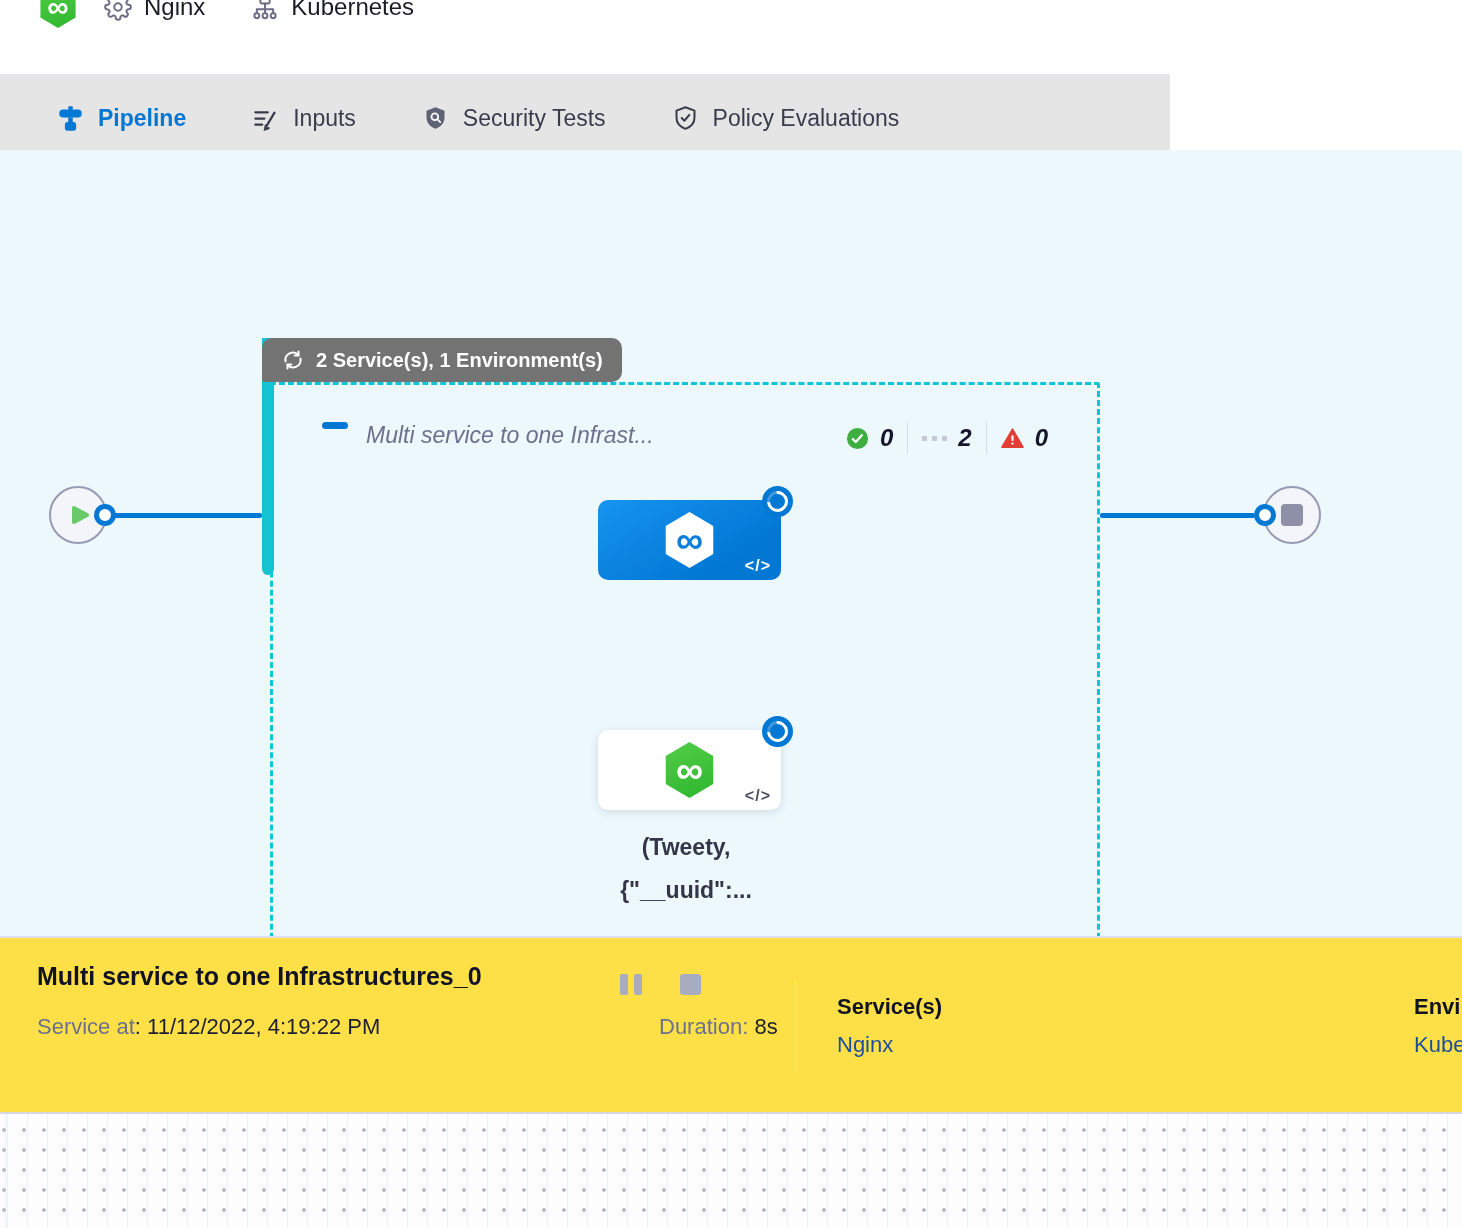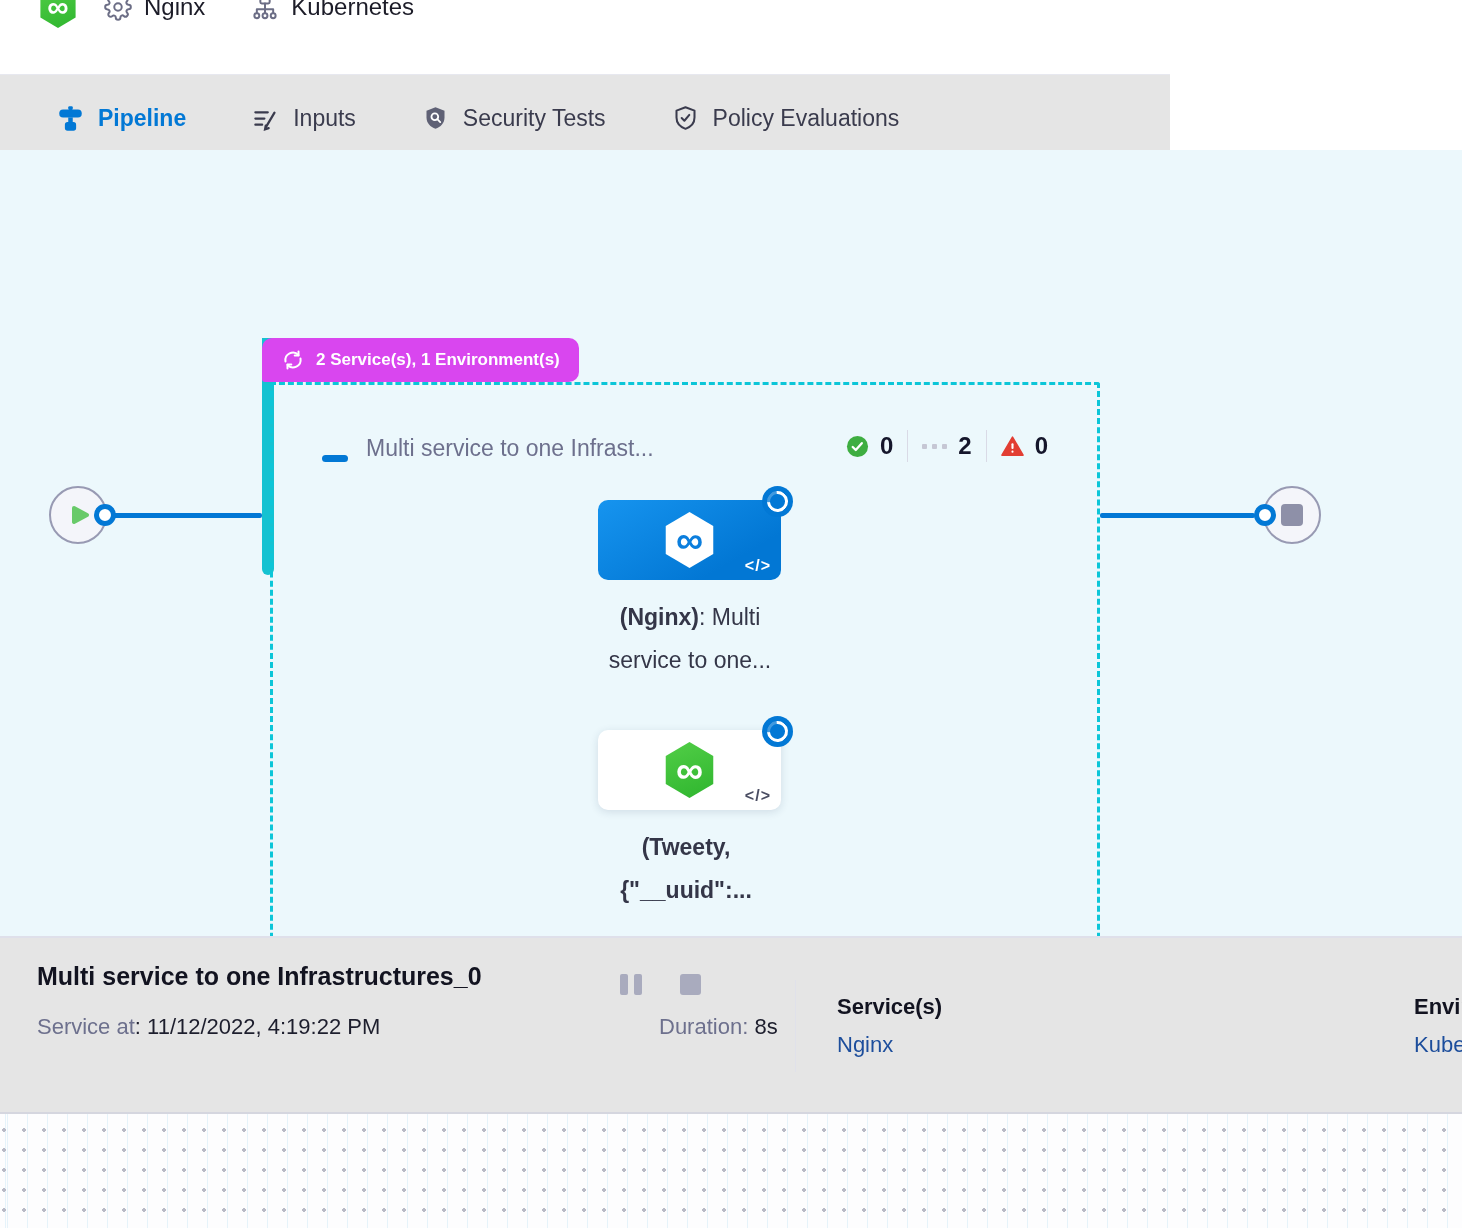--- a/index.html
+++ b/index.html
@@ -37,28 +37,28 @@
 
   .node-circle { width:58px; height:58px; border-radius:50%; background:#f4f5fa;
     border:2px solid #989ab3; display:flex; align-items:center; justify-content:center; }
   .play-tri svg { width:30px; height:30px; display:block; }
   .stop-square { width:22px; height:22px; border-radius:4px; background:#8e90a8; }
   .port { width:22px; height:22px; border-radius:50%; background:#fff; border:5px solid #0278d5; z-index:4; }
   .hline { height:5px; background:#0278d5; border-radius:2px; }
 
   .teal-bar { left:262px; top:188px; width:12px; height:237px; background:#15c2d1; border-radius:0 0 8px 8px; }
   .svc-badge { left:262px; top:188px; height:44px; display:inline-flex; align-items:center; gap:11px;
-    background:#d946ef; color:#fff; font-size:17px; font-weight:600; padding:0 19px;
+    background:#737373; color:#fff; font-size:20px; font-weight:600; padding:0 19px;
     border-radius:10px 10px 10px 3px; z-index:3; cursor:pointer; }
   .svc-badge svg { width:24px; height:24px; display:block; }
 
   .stage-group { left:270px; top:232px; width:830px; height:620px;
     border:3px dashed #0cc6d8; border-radius:3px; }
 
-  .stage-header { left:322px; top:272px; width:726px; height:40px; display:flex; align-items:flex-end; }
+  .stage-header { left:322px; top:272px; width:726px; height:40px; display:flex; align-items:flex-start;font-style:italic; }
   .minus-pill { width:26px; height:7px; border-radius:4px; background:#0278d5; cursor:pointer; flex:none; }
   .stage-title { margin-left:18px; font-size:23px; color:#6d708d; flex:1 1 auto;
     white-space:nowrap; overflow:hidden; }
   .counts { display:flex; align-items:center; gap:11px; }
   .cnum { font-size:24px; font-weight:600; color:#15162b; }
   .cicon svg { width:23px; height:23px; display:block; }
   .csep { width:1px; height:32px; background:#d9dae6; margin:0 3px; }
   .dots { display:flex; gap:5px; align-items:center; }
   .dots i { width:5px; height:5px; border-radius:1px; background:#c6c7d4; }
 
@@ -78,21 +78,21 @@
   .spinner i { display:block; width:21px; height:21px; border-radius:50%;
     border:3px solid #fff; border-left-color:rgba(255,255,255,.25); transform:rotate(40deg); }
 
   .node-label { width:330px; text-align:center; font-size:23px; line-height:43px; color:#343648; }
   .node-label b { font-weight:700; }
   .lbl-nginx { left:525px; top:446px; }
   .lbl-tweety { left:521px; top:676px; font-weight:700; }
 
   
   .exec-footer { position:absolute; left:0; top:936px; width:1462px; height:176px;
-    background:#e5e5e5; border-top:2px solid #dfe0ea; }
+    background:#fde047; border-top:2px solid #dfe0ea; }
   .exec-title { position:absolute; left:37px; top:24px; font-size:25px; font-weight:700; color:#121320; }
   .started-row { position:absolute; left:37px; top:76px; font-size:22px; color:#1d1e2d; }
   .muted { color:#6d708d; }
   .ctl-row { position:absolute; left:620px; top:36px; display:flex; align-items:center; gap:38px; }
   .pause-btn { display:flex; gap:6px; cursor:pointer; }
   .pause-btn i { width:8px; height:21px; background:#a9abbe; border-radius:2px; }
   .stop-btn { width:21px; height:21px; background:#a9abbe; border-radius:3px; cursor:pointer; }
   .duration-row { position:absolute; left:620px; top:76px; font-size:22px; color:#1d1e2d;margin-left:39px; }
   .vdiv { position:absolute; left:795px; top:42px; width:1px; height:92px; background:#e0e1ea; }
   .kv { position:absolute; }
@@ -236,24 +236,20 @@
 
   <div class="abs stage-card card-blue" style="position:absolute;">
     <div class="hex card-hex white-hex">
       <span>∞</span>
     </div>
     <div class="code-glyph code-white">&lt;/&gt;</div>
     <div class="spinner">
         <i></i>
       </div>
   </div>
-  <div class="abs node-label lbl-nginx">
-    <b>(Nginx)</b><span>: Multi</span><br>
-    <span>service to one...</span>
-  </div>
 
   <div class="abs stage-card card-white" style="position:absolute;">
     <div class="hex card-hex green-hex">
       <span>∞</span>
     </div>
     <div class="code-glyph code-gray">&lt;/&gt;</div>
     <div class="spinner">
         <i></i>
       </div>
   </div>

